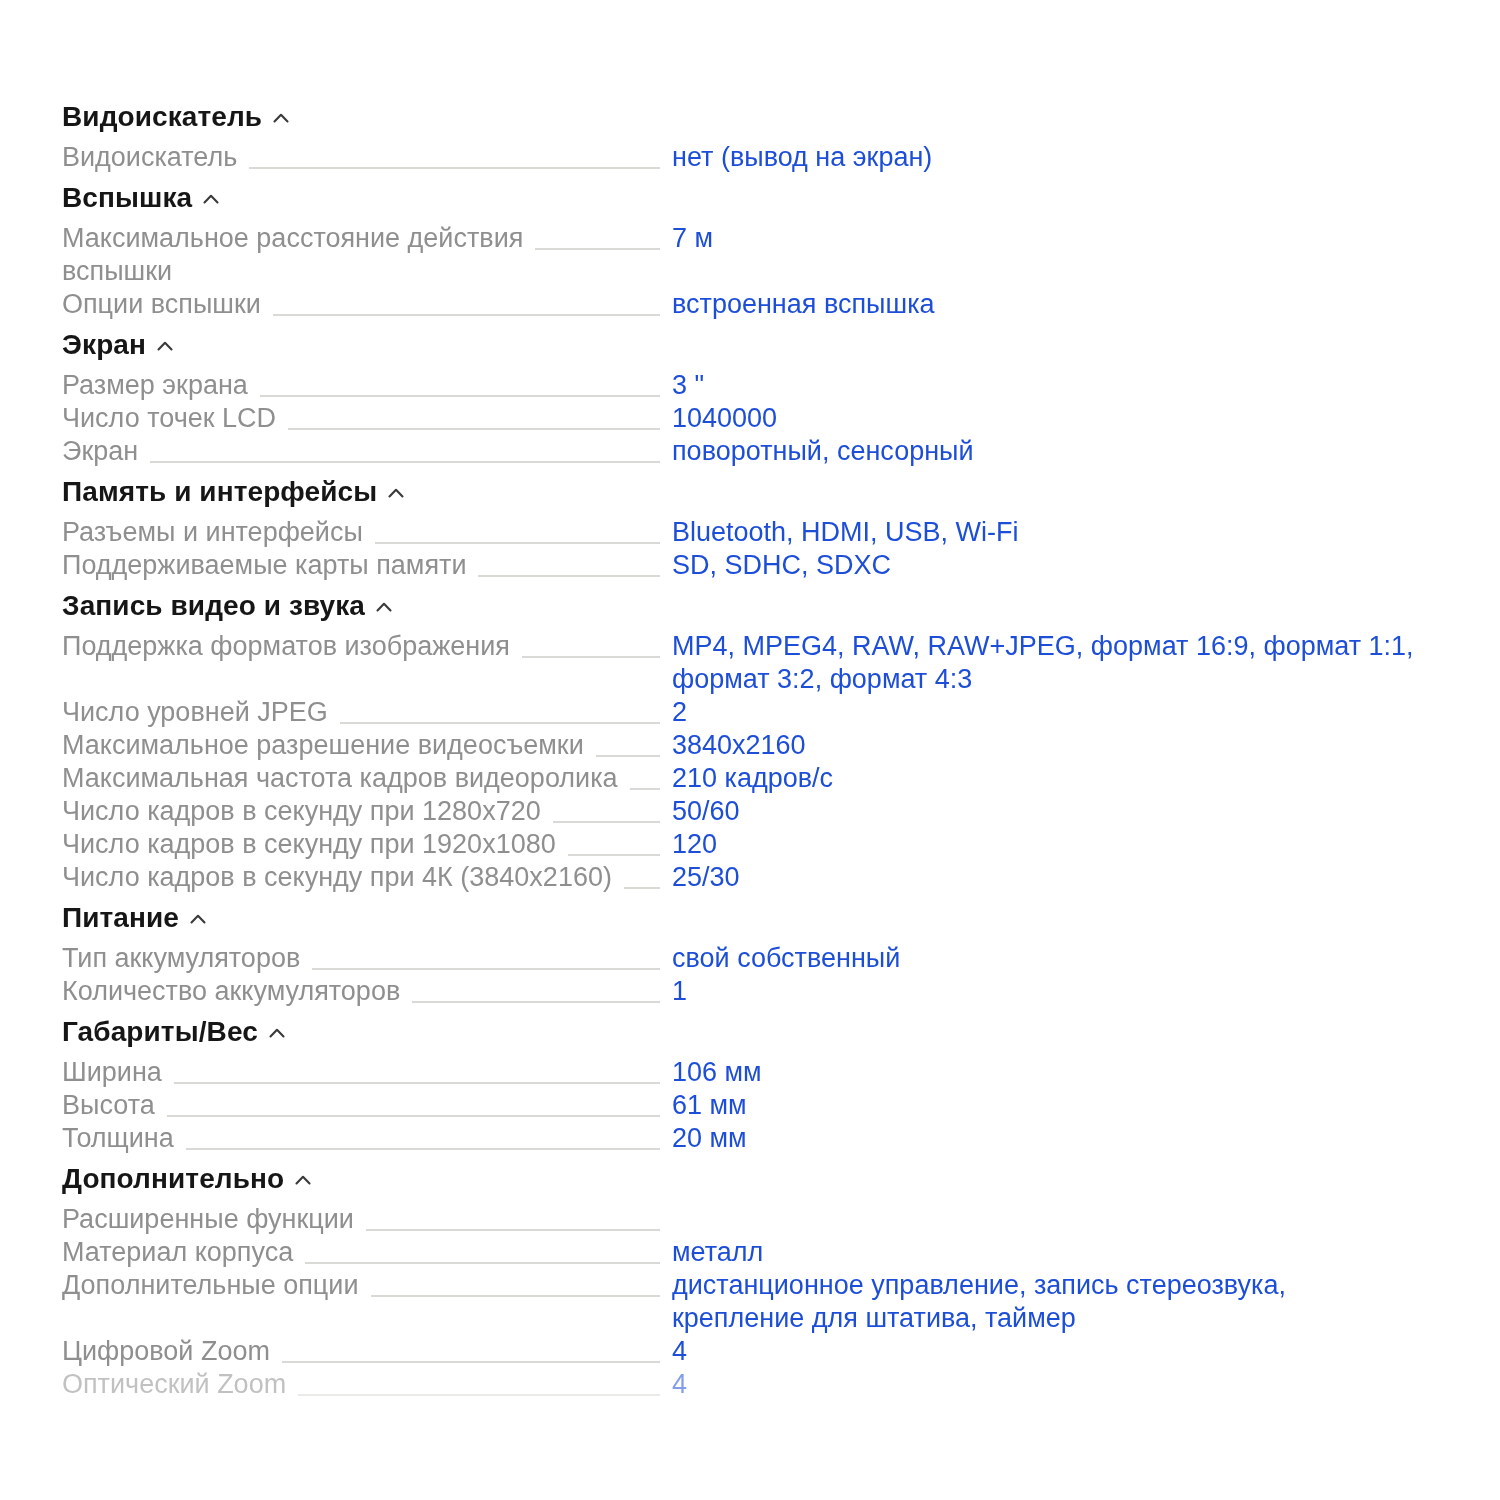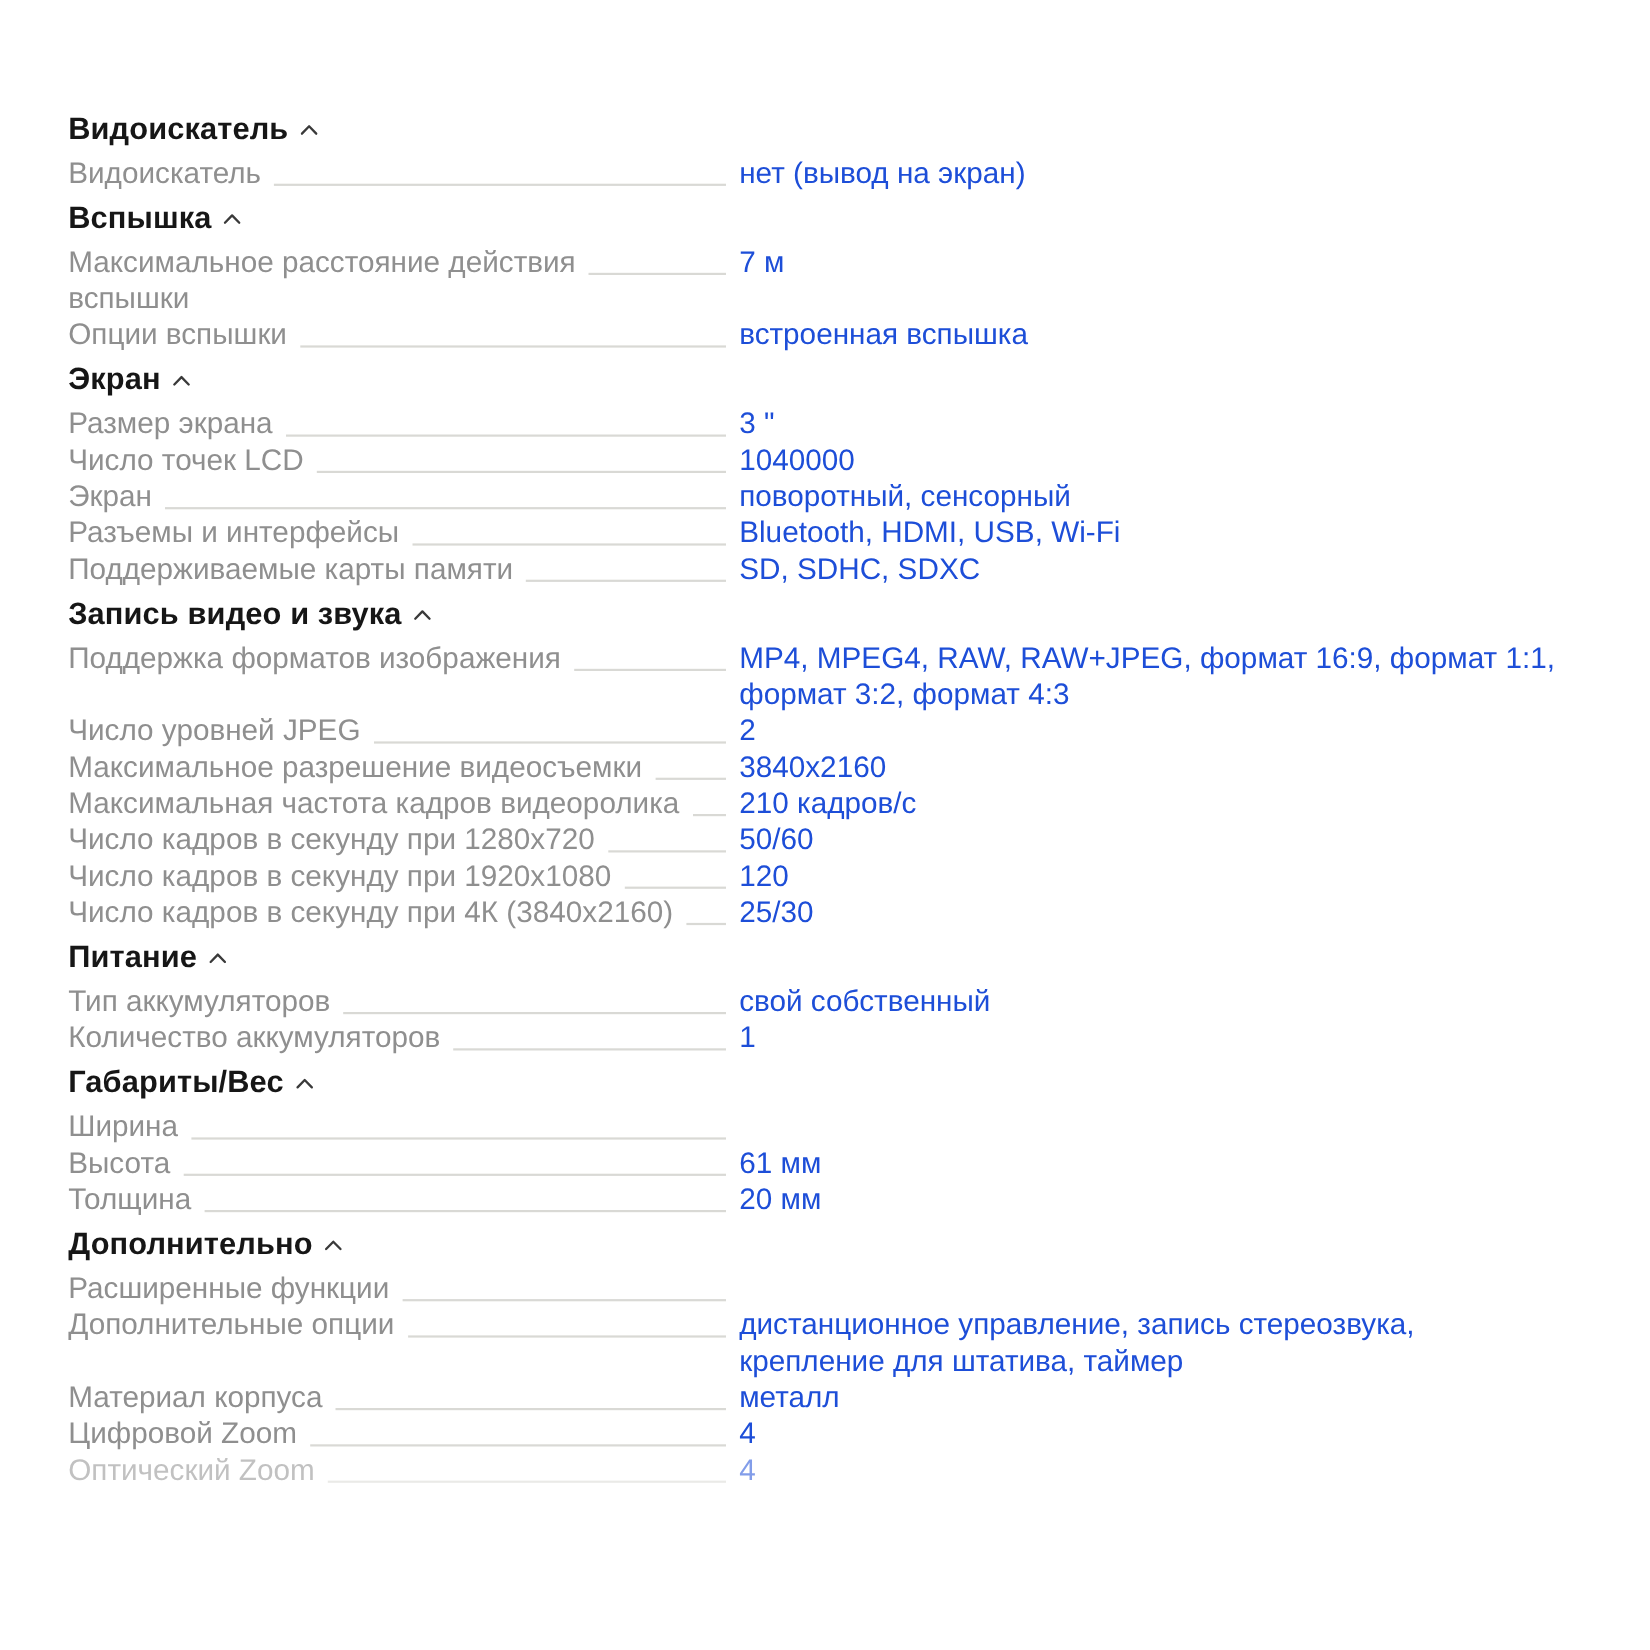--- a/index.html
+++ b/index.html
@@ -139,20 +139,26 @@
       </div>
       <div class="value">1040000</div>
     </div>
     <div class="spec-row">
       <div class="label-cell">
         <span class="label">Экран</span>
         <span class="leader"></span>
       </div>
       <div class="value">поворотный, сенсорный</div>
     </div>
+    <div class="section-header">
+      <span class="section-title">Память и интерфейсы</span>
+      <svg width="16" height="10" viewBox="0 0 16 10" class="chevron">
+        <polyline points="1.5,8.5 8,1.8 14.5,8.5" fill="none" stroke="#3a3a3a" stroke-width="2.1" stroke-linecap="round" stroke-linejoin="round"></polyline>
+      </svg>
+    </div>
     <div class="spec-row">
       <div class="label-cell">
         <span class="label">Разъемы и интерфейсы</span>
         <span class="leader"></span>
       </div>
       <div class="value">Bluetooth, HDMI, USB, Wi-Fi</div>
     </div>
     <div class="spec-row">
       <div class="label-cell">
         <span class="label">Поддерживаемые карты памяти</span>
@@ -240,20 +246,21 @@
       <span class="section-title">Габариты/Вес</span>
       <svg width="16" height="10" viewBox="0 0 16 10" class="chevron">
         <polyline points="1.5,8.5 8,1.8 14.5,8.5" fill="none" stroke="#3a3a3a" stroke-width="2.1" stroke-linecap="round" stroke-linejoin="round"></polyline>
       </svg>
     </div>
     <div class="spec-row">
       <div class="label-cell">
         <span class="label">Ширина</span>
         <span class="leader"></span>
       </div>
+      <div class="value">106 мм</div>
     </div>
     <div class="spec-row">
       <div class="label-cell">
         <span class="label">Высота</span>
         <span class="leader"></span>
       </div>
       <div class="value">61 мм</div>
     </div>
     <div class="spec-row">
       <div class="label-cell">
@@ -266,35 +273,35 @@
       <span class="section-title">Дополнительно</span>
       <svg width="16" height="10" viewBox="0 0 16 10" class="chevron">
         <polyline points="1.5,8.5 8,1.8 14.5,8.5" fill="none" stroke="#3a3a3a" stroke-width="2.1" stroke-linecap="round" stroke-linejoin="round"></polyline>
       </svg>
     </div>
     <div class="spec-row">
       <div class="label-cell">
         <span class="label">Расширенные функции</span>
         <span class="leader"></span>
       </div>
+    </div>
+    <div class="spec-row">
+      <div class="label-cell">
+        <span class="label">Материал корпуса</span>
+        <span class="leader"></span>
+      </div>
+      <div class="value">металл</div>
     </div>
     <div class="spec-row">
       <div class="label-cell">
         <span class="label">Дополнительные опции</span>
         <span class="leader"></span>
       </div>
       <div class="value">дистанционное управление, запись стереозвука,
 крепление для штатива, таймер</div>
-    </div>
-    <div class="spec-row">
-      <div class="label-cell">
-        <span class="label">Материал корпуса</span>
-        <span class="leader"></span>
-      </div>
-      <div class="value">металл</div>
     </div>
     <div class="spec-row">
       <div class="label-cell">
         <span class="label">Цифровой Zoom</span>
         <span class="leader"></span>
       </div>
       <div class="value">4</div>
     </div>
     <div class="spec-row partial">
       <div class="label-cell">

